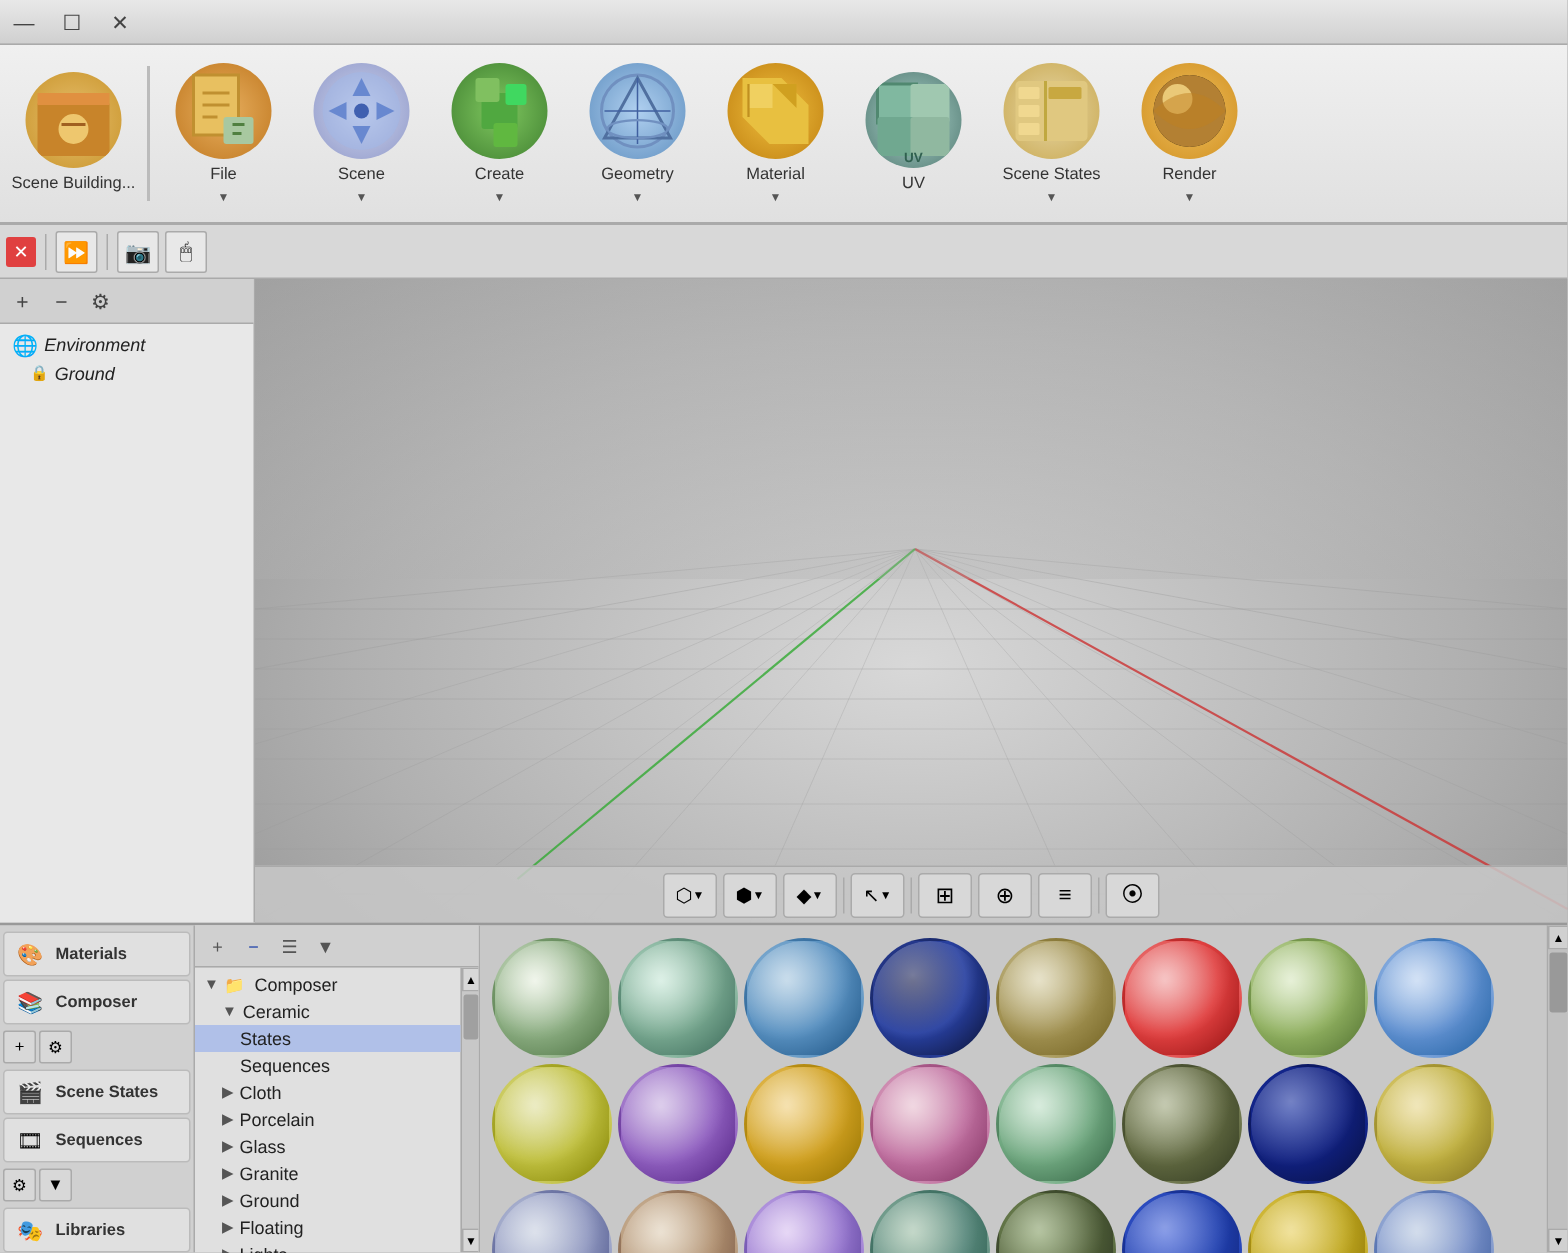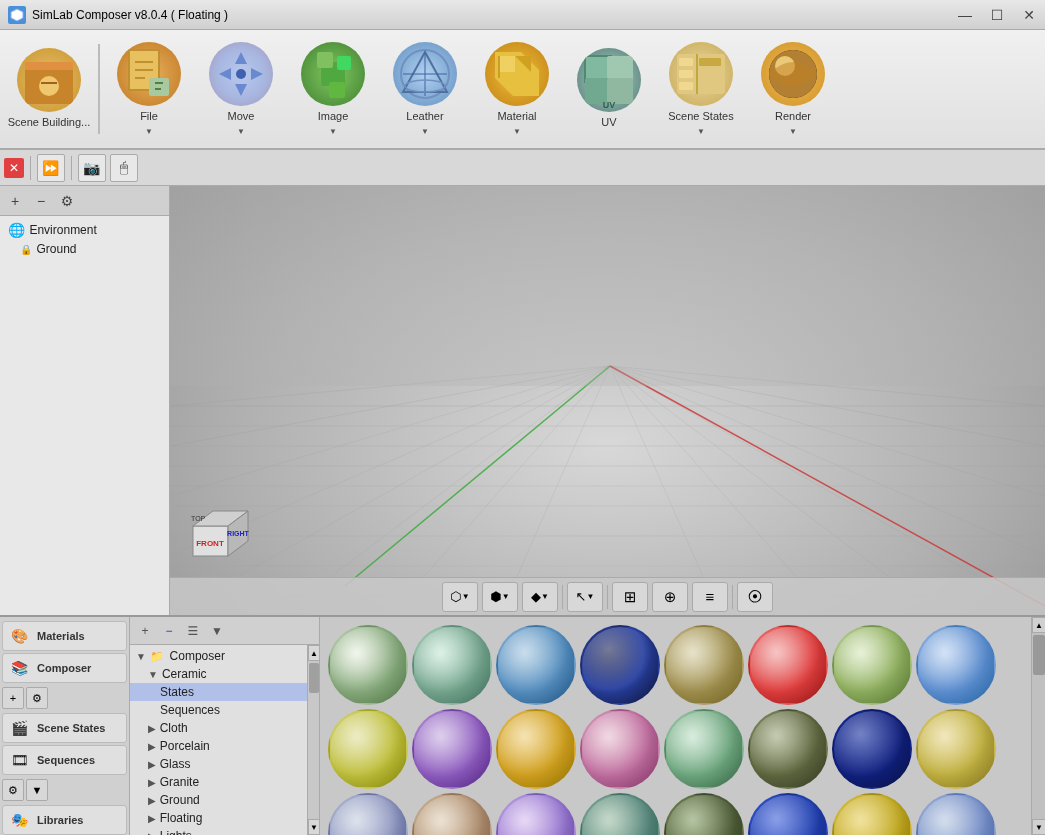--- a/index.html
+++ b/index.html
@@ -67,21 +67,21 @@
     }
     #scene-tree-header {
       height: 30px; background: #d0d0d0; border-bottom: 1px solid #aaa;
       display: flex; align-items: center; padding: 0 4px; gap: 4px;
     }
     .tree-toolbar-btn { width: 22px; height: 22px; display: flex; align-items: center; justify-content: center; cursor: pointer; font-size: 14px; color: #444; }
     #scene-tree-content { padding: 4px; }
     .tree-item { display: flex; align-items: center; gap: 4px; padding: 2px 4px; cursor: pointer; border-radius: 2px; }
     .tree-indent { padding-left: 16px; }
     .tree-icon { font-size: 14px; }
-    .tree-label { font-size: 12px; color: #222; }
+    .tree-label { font-size: 12px; color: #222; font-style: italic; }
 
     
     #viewport {
       flex: 1; height: 100%; background: #b8b8b8; position: relative; overflow: hidden;
     }
     #viewport-canvas {
       width: 100%; height: 100%; background:
         radial-gradient(ellipse at 50% 60%, #d8d8d8 0%, #b0b0b0 60%, #909090 100%);
       position: relative;
     }
@@ -204,28 +204,20 @@
     .vp-grid { position: absolute; top: 0; left: 0; width: 100%; height: 100%; pointer-events: none; }
 
     
     .tb-icon svg { width: 100%; height: 100%; }
 
   </style>
 </head>
 <body>
 
 <div id="title-bar">
-  <div id="title-bar-left">
-    <div class="app-icon">
-      <svg width="14" height="14" viewBox="0 0 14 14">
-          <polygon points="7,1 13,4 13,10 7,13 1,10 1,4" fill="#fff" stroke="#88aaff" stroke-width="1"></polygon>
-        </svg>
-    </div>
-    <span>SimLab Composer v8.0.4 ( Floating )</span>
-  </div>
   <div id="title-bar-controls">
     <div class="title-btn">—</div>
     <div class="title-btn">☐</div>
     <div class="title-btn close">✕</div>
   </div>
 </div>
 
 <div id="toolbar">
 <div class="toolbar-item">
       <div class="tb-icon icon-scene-building">
@@ -259,46 +251,46 @@
       <div class="tb-icon icon-move">
         <svg viewBox="0 0 64 64">
           <circle cx="32" cy="32" r="26" fill="#a0b8e8" opacity="0.5"></circle>
           <polygon points="32,10 38,22 26,22" fill="#6888d0"></polygon>
           <polygon points="32,54 38,42 26,42" fill="#6888d0"></polygon>
           <polygon points="10,32 22,26 22,38" fill="#6888d0"></polygon>
           <polygon points="54,32 42,26 42,38" fill="#6888d0"></polygon>
           <circle cx="32" cy="32" r="5" fill="#4060b0"></circle>
         </svg>
       </div>
-      <div class="tb-label">Move</div>
+      <div class="tb-label">Scene</div>
       <div class="tb-arrow">▼</div>
     </div>
     <div class="toolbar-item">
       <div class="tb-icon icon-create">
         <svg viewBox="0 0 64 64">
           <rect x="20" y="20" width="24" height="24" fill="#50a840" rx="2"></rect>
           <rect x="16" y="10" width="16" height="16" fill="#80c060" rx="2"></rect>
           <rect x="36" y="14" width="14" height="14" fill="#40d860" rx="2"></rect>
           <rect x="28" y="40" width="16" height="16" fill="#60b840" rx="2"></rect>
         </svg>
       </div>
-      <div class="tb-label">Image</div>
+      <div class="tb-label">Create</div>
       <div class="tb-arrow">▼</div>
     </div>
     <div class="toolbar-item">
       <div class="tb-icon icon-geometry">
         <svg viewBox="0 0 64 64">
           <circle cx="32" cy="32" r="24" fill="none" stroke="#7090c0" stroke-width="2"></circle>
           <polygon points="32,10 54,50 10,50" fill="none" stroke="#5070a0" stroke-width="2"></polygon>
           <line x1="32" y1="10" x2="32" y2="54" stroke="#4060a0" stroke-width="1"></line>
           <line x1="10" y1="32" x2="54" y2="32" stroke="#4060a0" stroke-width="1"></line>
           <ellipse cx="32" cy="44" rx="20" ry="6" fill="none" stroke="#7090c0" stroke-width="1.5"></ellipse>
         </svg>
       </div>
-      <div class="tb-label">Leather</div>
+      <div class="tb-label">Geometry</div>
       <div class="tb-arrow">▼</div>
     </div>
     <div class="toolbar-item">
       <div class="tb-icon icon-material">
         <svg viewBox="0 0 64 64">
           <polygon points="10,10 36,10 54,28 54,54 28,54 10,36" fill="#e8c040" rx="2"></polygon>
           <rect x="14" y="14" width="16" height="16" fill="#f0d060"></rect>
           <polygon points="30,14 46,14 46,30" fill="#d0a020"></polygon>
           <line x1="14" y1="14" x2="14" y2="36" stroke="#c09020" stroke-width="1.5"></line>
         </svg>
@@ -414,34 +406,20 @@
 
         <rect x="0" y="0" width="875" height="200" fill="url(#wallGrad)" opacity="0.3"></rect>
         <defs>
           <linearGradient id="wallGrad" x1="0" y1="0" x2="0" y2="1">
             <stop offset="0%" stop-color="#c8c8c8"></stop>
             <stop offset="100%" stop-color="#b0b0b0"></stop>
           </linearGradient>
         </defs>
       </svg>
 
-      <div id="view-cube">
-        <svg width="80" height="80" viewBox="0 0 80 80">
-
-          <rect x="15" y="35" width="35" height="30" fill="#e0e0e0" stroke="#888" stroke-width="1"></rect>
-          <text x="32" y="55" font-size="8" text-anchor="middle" fill="#cc2222" font-weight="bold">FRONT</text>
-
-          <polygon points="15,35 35,20 70,20 50,35" fill="#d0d0d0" stroke="#888" stroke-width="1"></polygon>
-
-          <polygon points="50,35 70,20 70,50 50,65" fill="#b8b8b8" stroke="#888" stroke-width="1"></polygon>
-          <text x="60" y="45" font-size="7" text-anchor="middle" fill="#2222cc" font-weight="bold">RIGHT</text>
-
-          <text x="13" y="30" font-size="7" fill="#333">TOP</text>
-        </svg>
-      </div>
 
       <div id="viewport-bottom">
         <div class="vp-btn vp-btn-arrow">
           <span style="font-size:13px">⬡</span>
             <span style="font-size:8px">▼</span>
         </div>
         <div class="vp-btn vp-btn-arrow">
           <span style="font-size:13px">⬢</span>
             <span style="font-size:8px">▼</span>
         </div>

